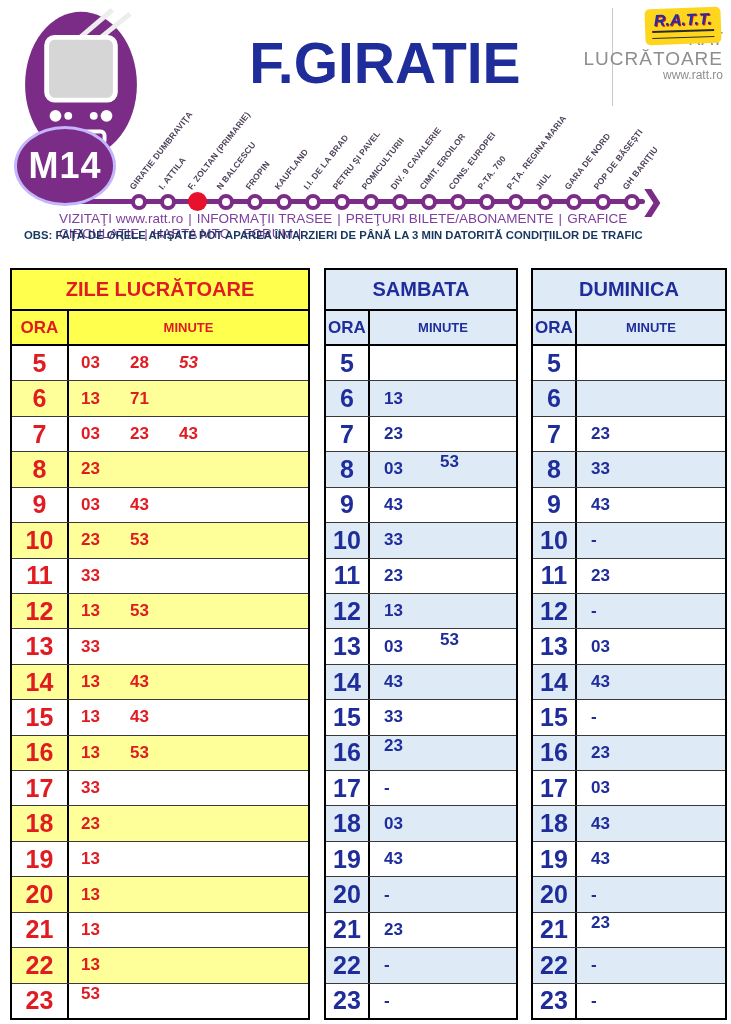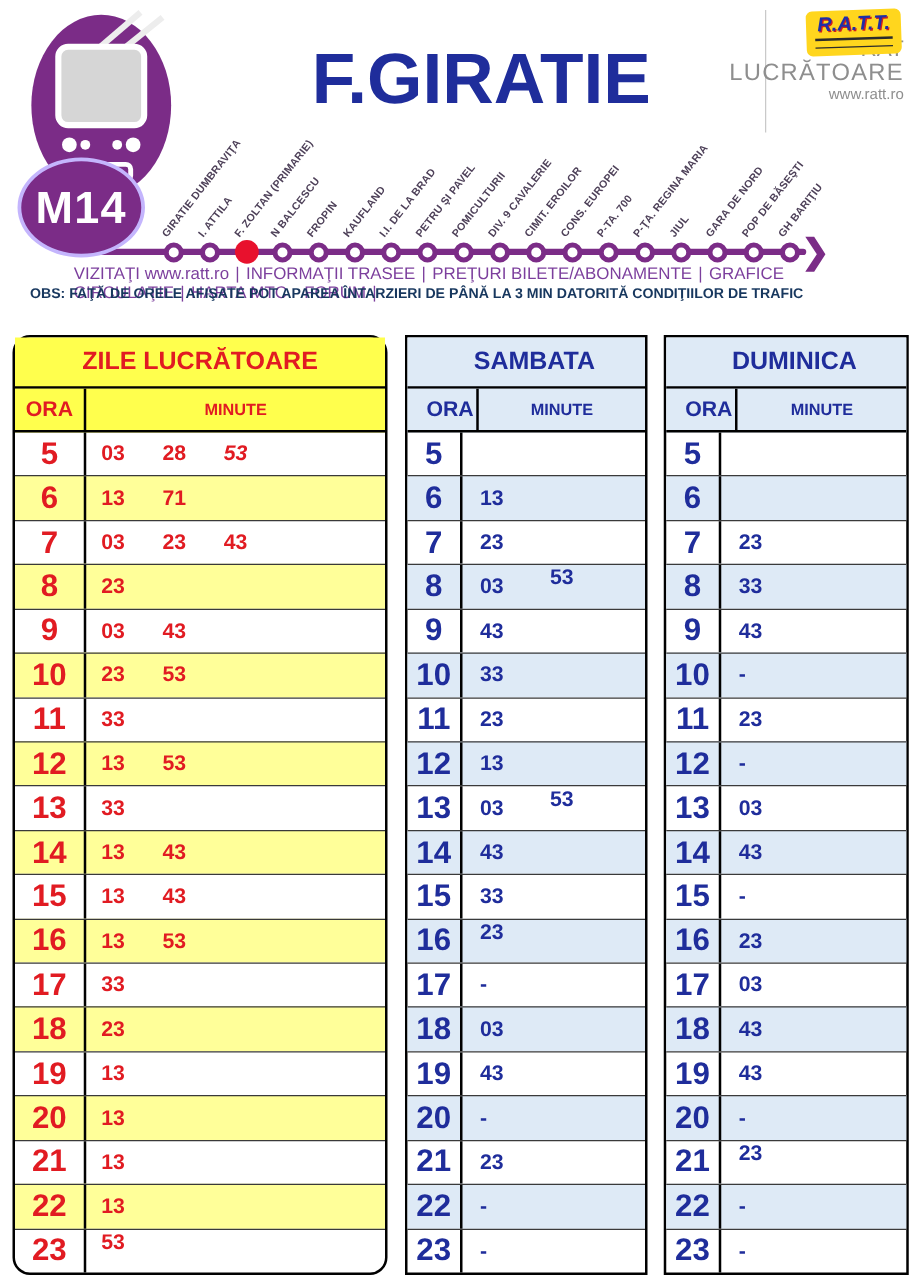--- a/index.html
+++ b/index.html
@@ -63,28 +63,28 @@
   .tt-row{flex:1;display:flex;min-height:0;}
   .tt-row + .tt-row{border-top:1px solid #3a3a3a;}
   .tt-row .hour{width:55px;flex:none;border-right:2.5px solid #000;display:flex;align-items:center;
                 justify-content:center;font-size:25px;font-weight:bold;}
   .tt-row .mins{flex:1;display:flex;align-items:center;}
   .min{display:inline-block;font-size:17px;font-weight:bold;}
   .min.italic{font-style:italic;}
   .min.raised{position:relative;top:-7px;}
   .min.shift{margin-left:8px;}
 
-  .t-yellow{color:var(--red);border-radius:14px;}
+  .t-yellow{color:var(--red);}
   .t-yellow .tt-title,.t-yellow .tt-head{background:var(--yellow-header);}
   .t-yellow .tt-row.alt{background:var(--yellow-row);}
   .t-yellow .mins{padding-left:12px;}
   .t-yellow .min{width:49px;}
 
   .t-blue{color:var(--navy);}
-  .t-blue .tt-title,.t-blue .tt-head{background:var(--blue-header);padding-left:13px;}
+  .t-blue .tt-title,.t-blue .tt-head{background:var(--blue-header);}
   .t-blue .tt-row.alt{background:var(--blue-row);}
   .t-blue .mins{padding-left:14px;}
   .t-blue .min{width:48px;}
   .t-blue .tt-head .ora,.t-blue .tt-row .hour{width:42px;}
 </style>
 </head>
 <body>
 
 <div class="page">
 

